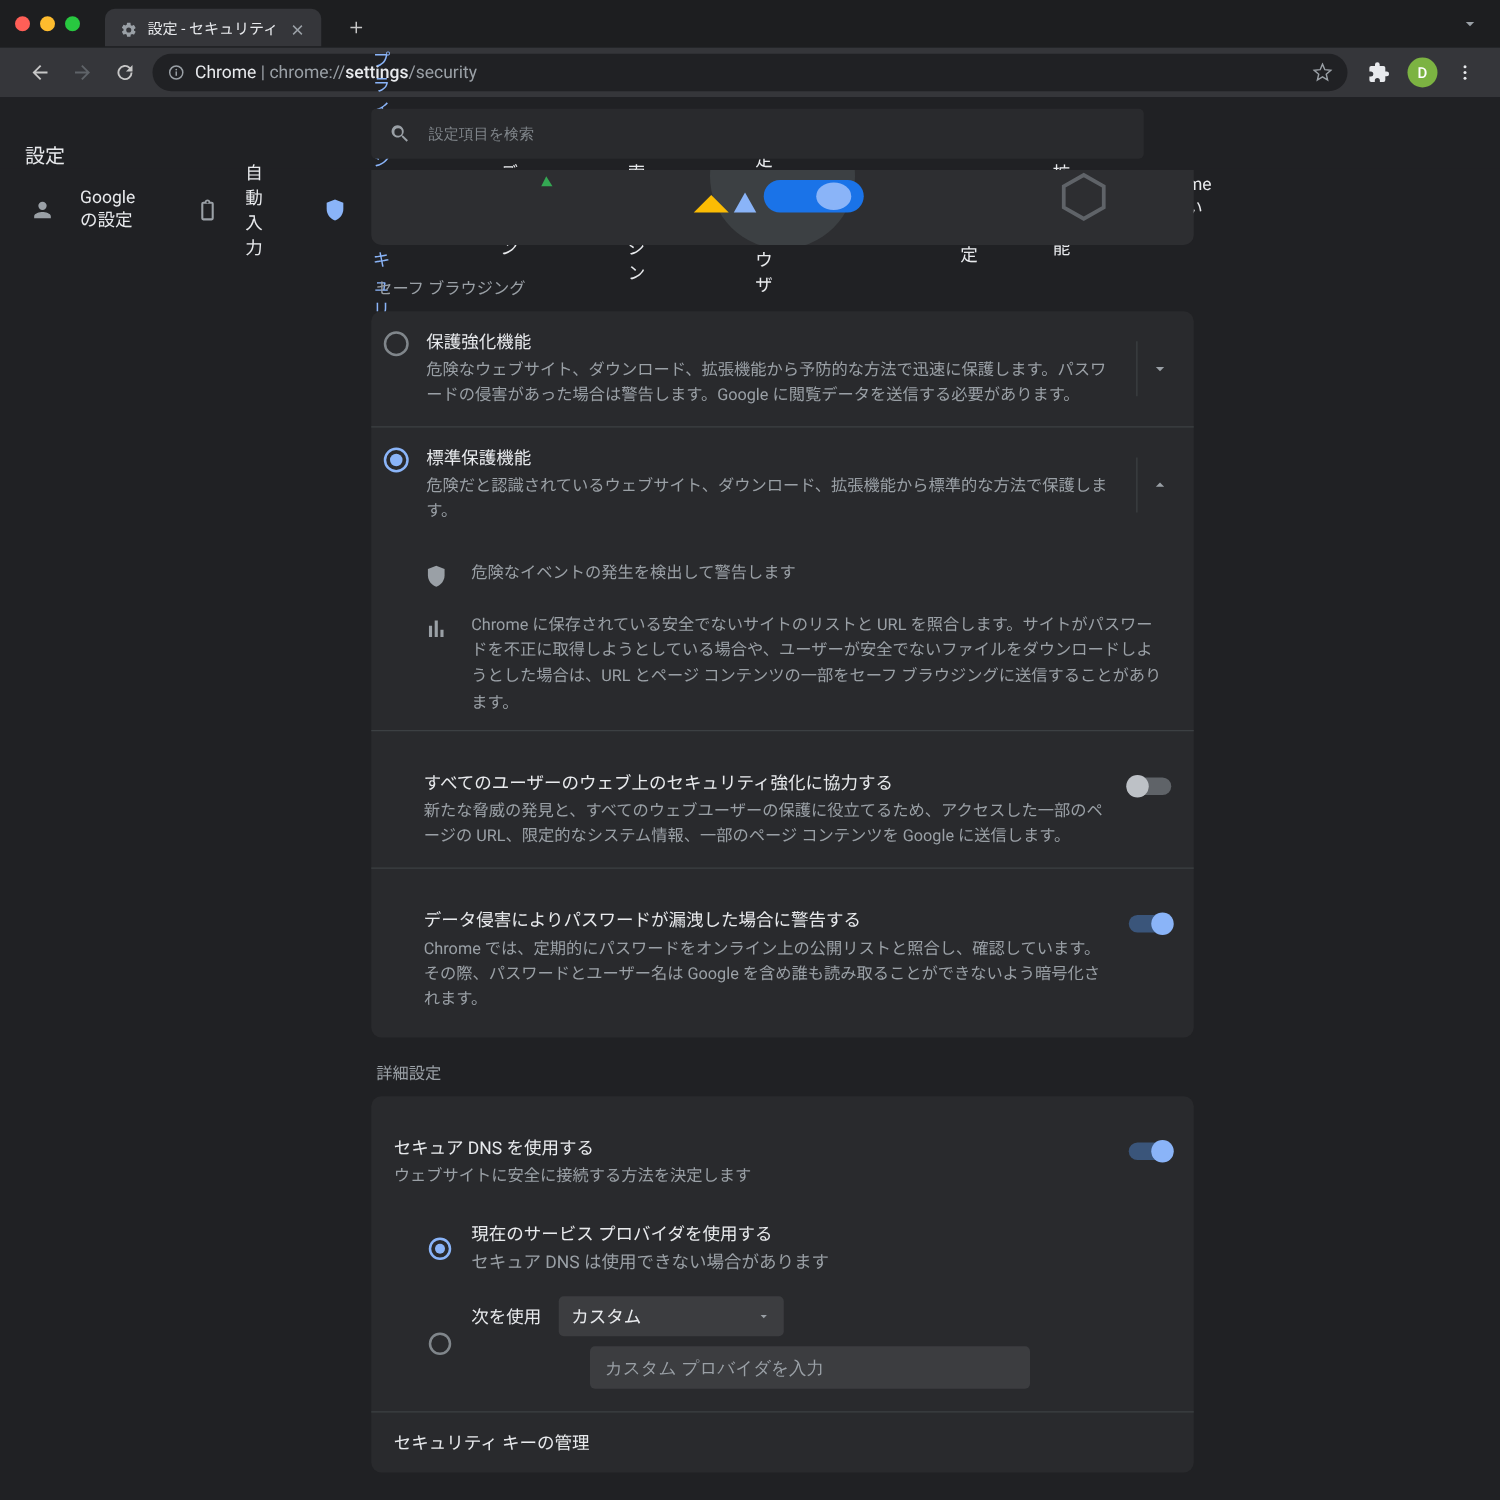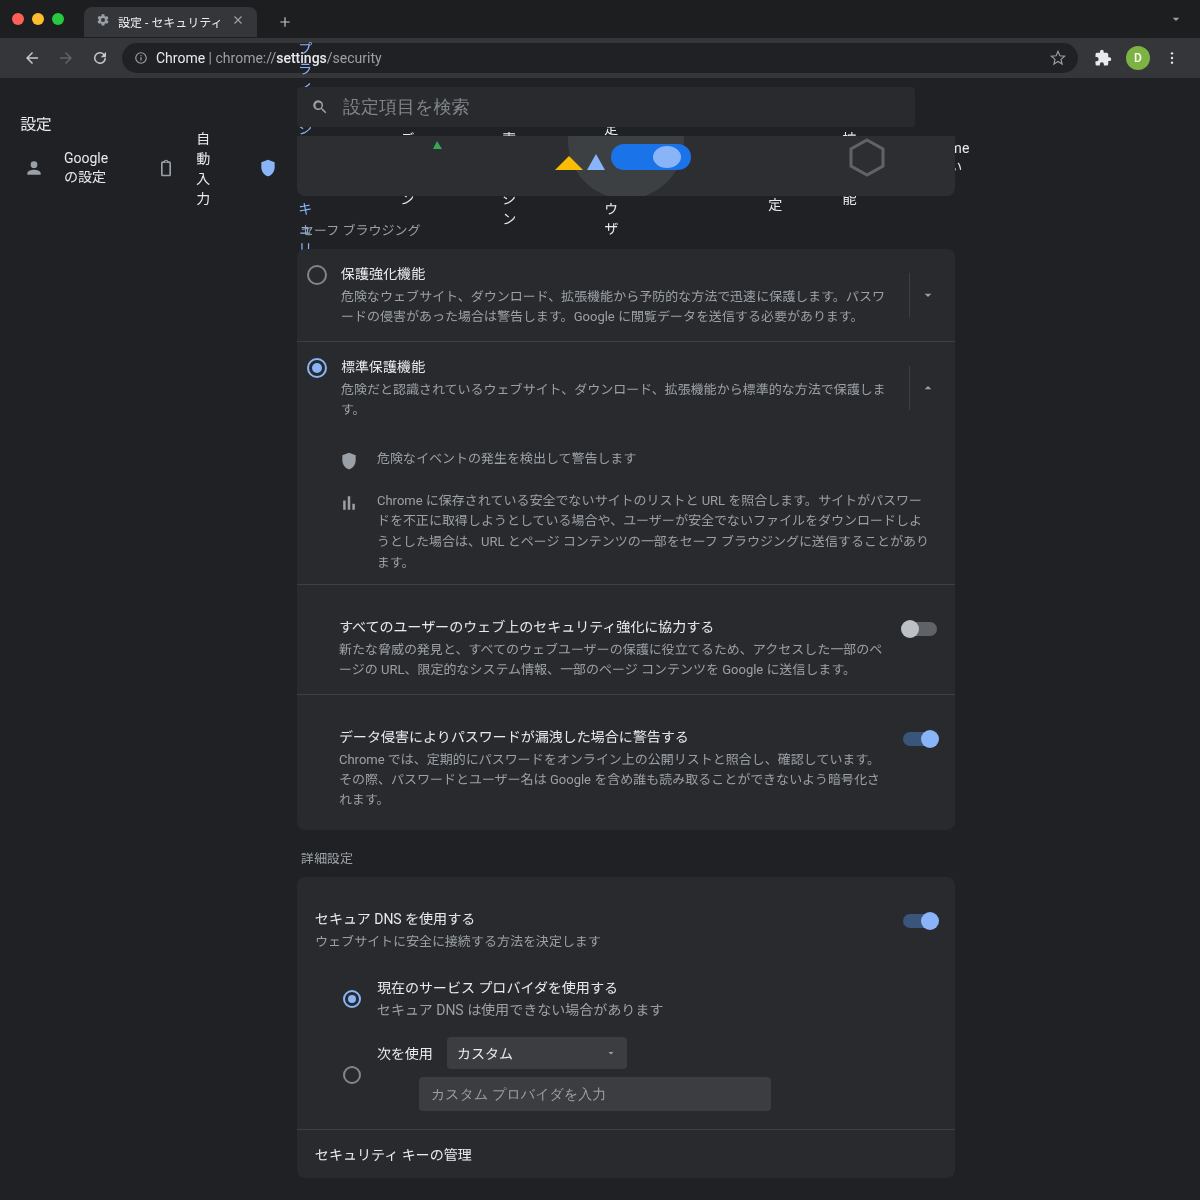--- a/index.html
+++ b/index.html
@@ -14,42 +14,42 @@
     --toolbar:#35363a;
     --tab-active:#35363a;
     --shadow:rgba(0,0,0,.35);
   }
   *{box-sizing:border-box}
   html,body{margin:0;height:1200px;width:1200px;background:var(--bg-dark);font-family:"Roboto","Noto Sans JP","Hiragino Kaku Gothic ProN",sans-serif;color:var(--text);font-size:13px;overflow:hidden}
   .macbar{height:38px;background:#1d1e20;display:flex;align-items:center;padding:0 12px;gap:8px}
   .traffic{display:flex;gap:8px;margin-right:12px}
   .dot{width:12px;height:12px;border-radius:50%}
   .dot.r{background:#ff5f57}.dot.y{background:#febc2e}.dot.g{background:#28c840}
-  .tab{display:flex;align-items:flex-start;gap:8px;background:var(--tab-active);padding:6px 12px;border-radius:8px 8px 0 0;height:30px;margin-top:6px;max-width:220px}
+  .tab{display:flex;align-items:flex-end;gap:8px;background:var(--tab-active);padding:6px 12px;border-radius:8px 8px 0 0;height:30px;margin-top:6px;max-width:220px}
   .tab .fav{width:14px;height:14px;flex:none;color:#9aa0a6}
   .tab .title{color:#e8eaed;font-size:12px;overflow:hidden;text-overflow:ellipsis;white-space:nowrap;flex:1}
   .tab .x{width:14px;height:14px;color:#9aa0a6;cursor:pointer}
   .newtab{width:28px;height:28px;display:flex;align-items:center;justify-content:center;color:#9aa0a6;margin-left:6px;margin-top:6px;cursor:pointer}
   .toolbar{height:40px;background:var(--toolbar);display:flex;align-items:center;padding:0 20px;gap:10px}
   .tbtn{width:24px;height:24px;display:flex;align-items:center;justify-content:center;color:#c7c7c7;cursor:pointer;border-radius:50%}
   .tbtn.dis{color:#5f6368}
   .omnibox{flex:1;height:30px;background:#202124;border-radius:15px;display:flex;align-items:center;padding:0 12px;gap:8px;color:#e8eaed}
   .omnibox .lock{color:#9aa0a6}
   .omnibox .url{font-size:14px;color:#e8eaed;display:flex;align-items:baseline}
   .omnibox .url .dim{color:#9aa0a6}
   .omnibox .url b{font-weight:500;color:#e8eaed}
   .right-icons{display:flex;align-items:center;gap:14px;margin-left:6px}
   .avatar{width:24px;height:24px;border-radius:50%;background:#7cb342;color:#fff;display:flex;align-items:center;justify-content:center;font-weight:500;font-size:12px}
 
   .content{position:absolute;top:78px;left:0;right:0;bottom:0;background:var(--bg);display:flex;flex-direction:column}
   .header{height:58px;display:flex;align-items:flex-end;padding:0 20px;gap:20px;border-bottom:1px solid var(--bg)}
   .header .htitle{font-size:16px;color:var(--text)}
   .search-wrap{position:absolute;left:297px;top:0;height:58px;display:flex;align-items:center}
   .search{width:618px;height:40px;background:var(--panel);border-radius:4px;display:flex;align-items:center;padding:0 14px;gap:12px;color:var(--text-dim)}
-  .search input{flex:1;background:transparent;border:none;outline:none;color:var(--text);font-size:18px}
+  .search input{flex:1;background:transparent;border:none;outline:none;color:var(--text);font-size:12px}
   .search input::placeholder{color:#80868b}
 
   .main-row{flex:1;display:flex;min-height:0}
   .sidebar{width:257px;padding-top:12px;display:flex;flex-direction:row}
   .srow{height:40px;display:flex;align-items:center;gap:20px;padding:0 24px;color:var(--text);font-size:14px;cursor:pointer}
   .srow.active{color:var(--accent)}
   .srow svg{width:20px;height:20px;flex:none}
   .srow.active svg{color:var(--accent)}
   .srow:not(.active) svg{color:#9aa0a6}
   .adv{height:40px;display:flex;align-items:center;justify-content:space-between;padding:0 24px;color:var(--text);font-size:14px;cursor:pointer;margin-top:6px}
@@ -353,21 +353,21 @@
             <div class="body" style="display:flex;flex-direction:column;gap:0">
               <div style="display:flex;align-items:center;gap:14px">
                 <span class="t">次を使用</span>
                 <div class="select">
                   <span>カスタム</span>
                   <svg width="12" height="12" viewBox="0 0 24 24">
                       <path fill="#9aa0a6" d="M7 10l5 5 5-5z"></path>
                     </svg>
                 </div>
               </div>
-              <input class="textin" style="margin-left: 42px;" placeholder="カスタム プロバイダを入力">
+              <input class="textin" style="margin-left: 95px;" placeholder="カスタム プロバイダを入力">
             </div>
           </div>
           <div style="height:10px"></div>
           <div class="nav-row">
             <div class="body">
               <div class="t">セキュリティ キーの管理</div>
 
             </div>
 
           </div>

